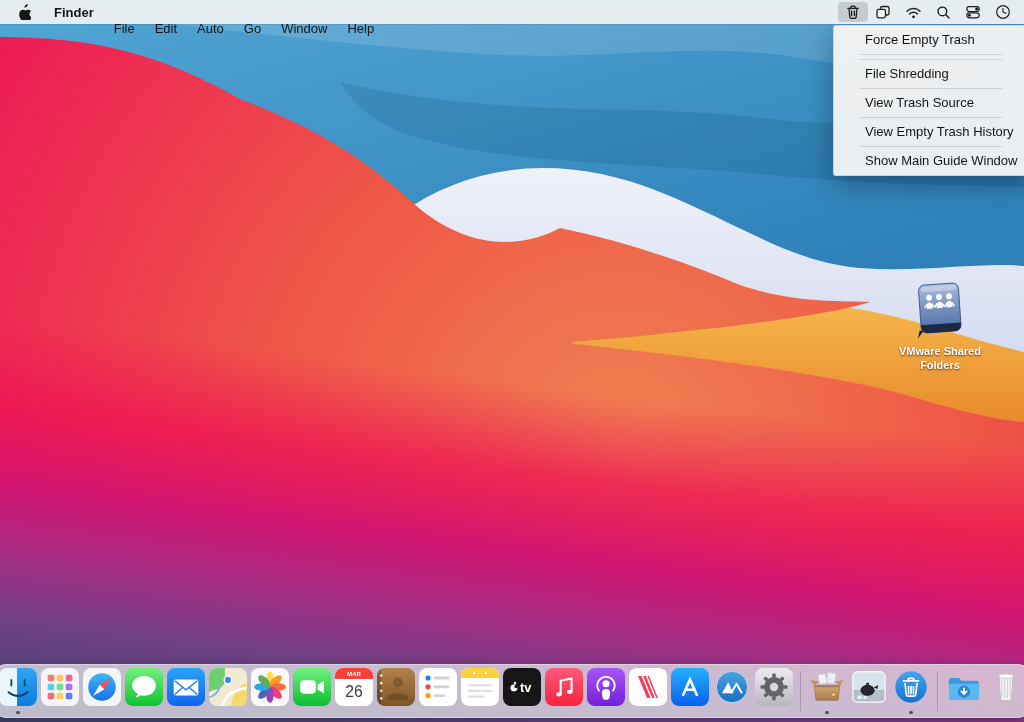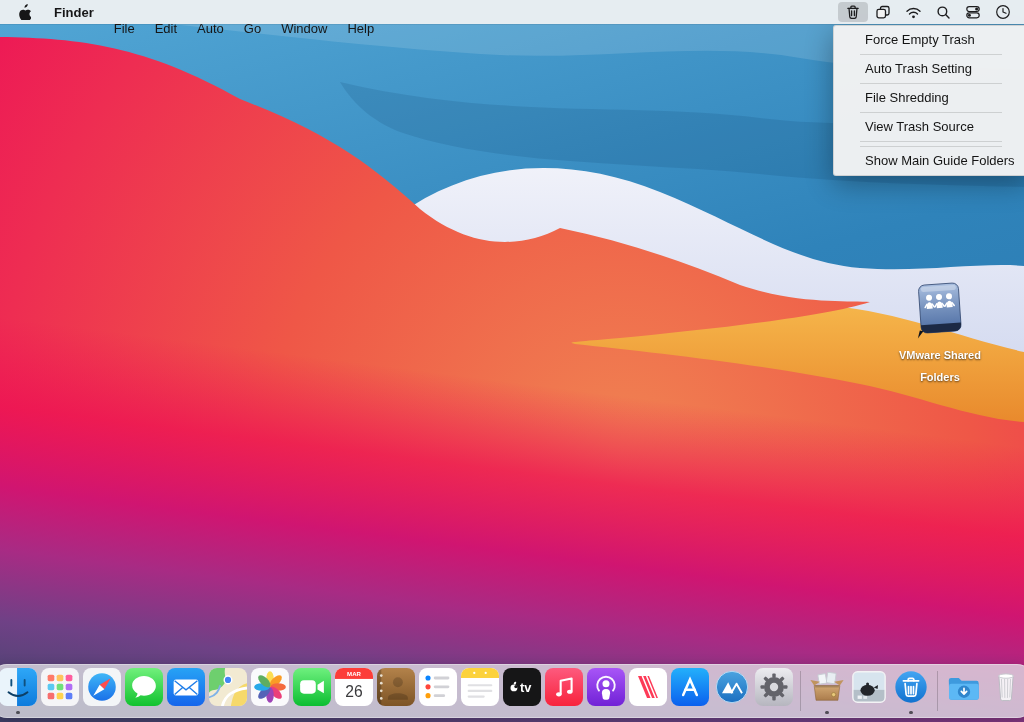--- a/index.html
+++ b/index.html
@@ -22,21 +22,21 @@
 
   
   .dropdown{position:absolute;left:833px;top:25px;width:162px;z-index:29;
     background:rgba(243,243,243,0.97);border-radius:3px;border:0.5px solid rgba(0,0,0,0.12);
     box-shadow:0 8px 28px rgba(0,0,0,0.33);padding:4px 16px;font-size:13px;color:#141414;}
   .dd-item{height:20px;line-height:20px;padding:0 11px;border-radius:4px;margin:0 4px;white-space:nowrap;}
   .dd-sep{height:1px;background:rgba(0,0,0,0.13);margin:4px 10px;}
 
   
   .desktop-icon{position:absolute;left:892px;top:281px;width:96px;z-index:10;text-align:center;}
-  .desktop-icon .label{margin-top:1px;font-size:11px;font-weight:bold;color:#fff;line-height:22px;
+  .desktop-icon .label{margin-top:1px;font-size:11px;font-weight:bold;color:#fff;line-height:14px;
     text-shadow:0 1px 2px rgba(0,0,0,0.65);}
 
   
   .dock{position:absolute;bottom:4px;left:50%;transform:translateX(-50%);height:52px;z-index:30;
     background:rgba(228,228,231,0.76);border:0.5px solid rgba(255,255,255,0.35);
     border-radius:17px;display:flex;align-items:center;padding:0 6px;
     box-shadow:0 4px 14px rgba(0,0,0,0.25);}
   .dock-item{width:40px;height:46px;display:flex;flex-direction:column;align-items:center;justify-content:flex-start;position:relative;margin:0 1px;}
   .dock-item svg{display:block;}
   .dock-dot{position:absolute;bottom:0px;width:3.5px;height:3.5px;border-radius:50%;background:rgba(40,40,45,0.75);}
@@ -146,28 +146,28 @@
         <circle cx="8" cy="8" r="6.3"></circle>
         <path d="M8 8 V4.6 M8 8 L11 9.3"></path>
       </svg>
     </div>
   </div>
 </div>
 
 <div class="dropdown">
   <div class="dd-item">Force Empty Trash</div>
   <div class="dd-sep"></div>
-  <div class="dd-item">Auto Trash Setting</div>
   <div class="dd-sep"></div>
   <div class="dd-item">File Shredding</div>
   <div class="dd-sep"></div>
   <div class="dd-item">View Trash Source</div>
   <div class="dd-sep"></div>
+  <div class="dd-item">View Empty Trash History</div>
   <div class="dd-sep"></div>
-  <div class="dd-item">Show Main Guide Folders</div>
+  <div class="dd-item">Show Main Guide Window</div>
 </div>
 
 <div class="desktop-icon">
   <svg width="74" height="62" viewBox="0 0 74 62" style="margin:0 auto;display:block;">
     <defs>
       <linearGradient id="vmg" x1="0" y1="0" x2="0" y2="1">
         <stop offset="0" stop-color="#aabfe0"></stop>
           <stop offset="0.5" stop-color="#7591bd"></stop>
           <stop offset="1" stop-color="#4d6da3"></stop>
       </linearGradient>

